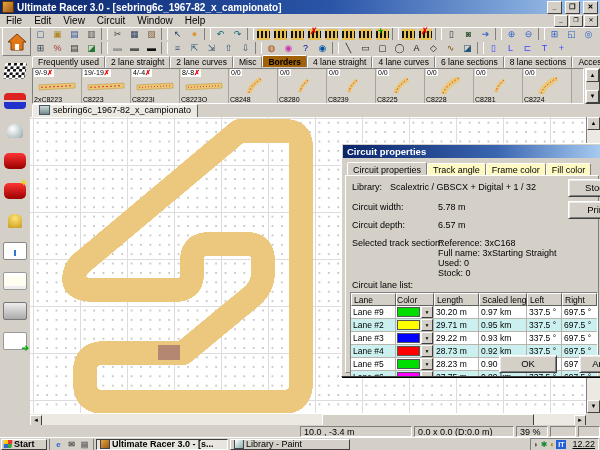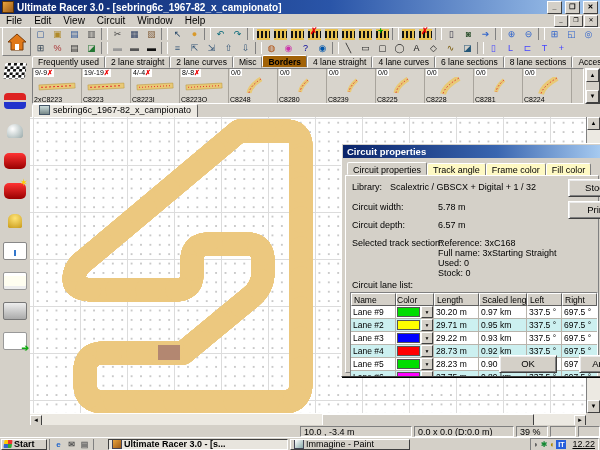--- a/index.html
+++ b/index.html
@@ -565,21 +565,21 @@
         <div>Reference: 3xC168</div>
         <div>Full name: 3xStarting Straight</div>
         <div>Used: 0</div>
         <div>Stock: 0</div>
       </div>
     <div class="fl" style="left:6px;top:104px">Circuit lane list:</div>
     <div class="dbtn" style="right:-28px;top:3px">Stock</div>
     <div class="dbtn" style="right:-28px;top:25px">Print</div>
     <div id="lane-table">
         <div class="ltrow hdr">
-          <div class="ltc c0">Name</div>
+          <div class="ltc c0">Lane</div>
           <div class="ltc c1">Color</div>
           <div class="ltc c2">Length</div>
           <div class="ltc c3">Scaled length</div>
           <div class="ltc c4">Left</div>
           <div class="ltc c5">Right</div>
         </div>
         <div class="ltrow">
           <div class="ltc c0">Lane #9</div>
           <div class="ltc c1">
             <div class="swatchwrap">
@@ -676,27 +676,27 @@
   <div id="startbtn">
     <div class="winlogo"></div>
     <span>Start</span>
   </div>
   <div id="quicklaunch" style="display:flex;border-left:1px solid #808080;border-right:1px solid #808080;padding:0 2px">
       <div class="ql" style="color: rgb(34, 102, 204); font-weight: bold;">e</div>
       <div class="ql" style="color: rgb(85, 85, 85); font-weight: bold;">✉</div>
       <div class="ql" style="color: rgb(102, 102, 102); font-weight: bold;">▤</div>
     </div>
   <div id="taskitems" style="display:flex;gap:2px;flex:1;overflow:hidden">
-      <div class="taskitem active" style="width: 180px; margin-left: 12px;">
+      <div class="taskitem active" style="width: 132px;">
         <div style="width: 8px; height: 8px; flex: 0 0 auto; background: linear-gradient(135deg, rgb(232, 163, 61), rgb(156, 90, 22)); border: 1px solid rgb(68, 68, 85);"></div>
         <span>Ultimate Racer 3.0 - [s...</span>
       </div>
       <div class="taskitem" style="width: 120px;">
         <div style="width: 8px; height: 8px; flex: 0 0 auto; background: linear-gradient(135deg, rgb(255, 255, 255), rgb(136, 170, 170)); border: 1px solid rgb(68, 68, 85);"></div>
-        <span>Immagine - Paint</span>
+        <span>Library - Paint</span>
       </div>
     </div>
   <div id="tray">
       <span class="trayico" style="color: rgb(85, 85, 85);">◗</span>
       <span class="trayico" style="color: rgb(17, 136, 51);">✱</span>
       <span class="trayico" style="color: rgb(170, 136, 0);">◖</span>
       <span class="kbd">IT</span>
       <span style="font-size: 9px; padding-left: 4px; text-decoration: underline;">12.22</span>
     </div>
 </div>

